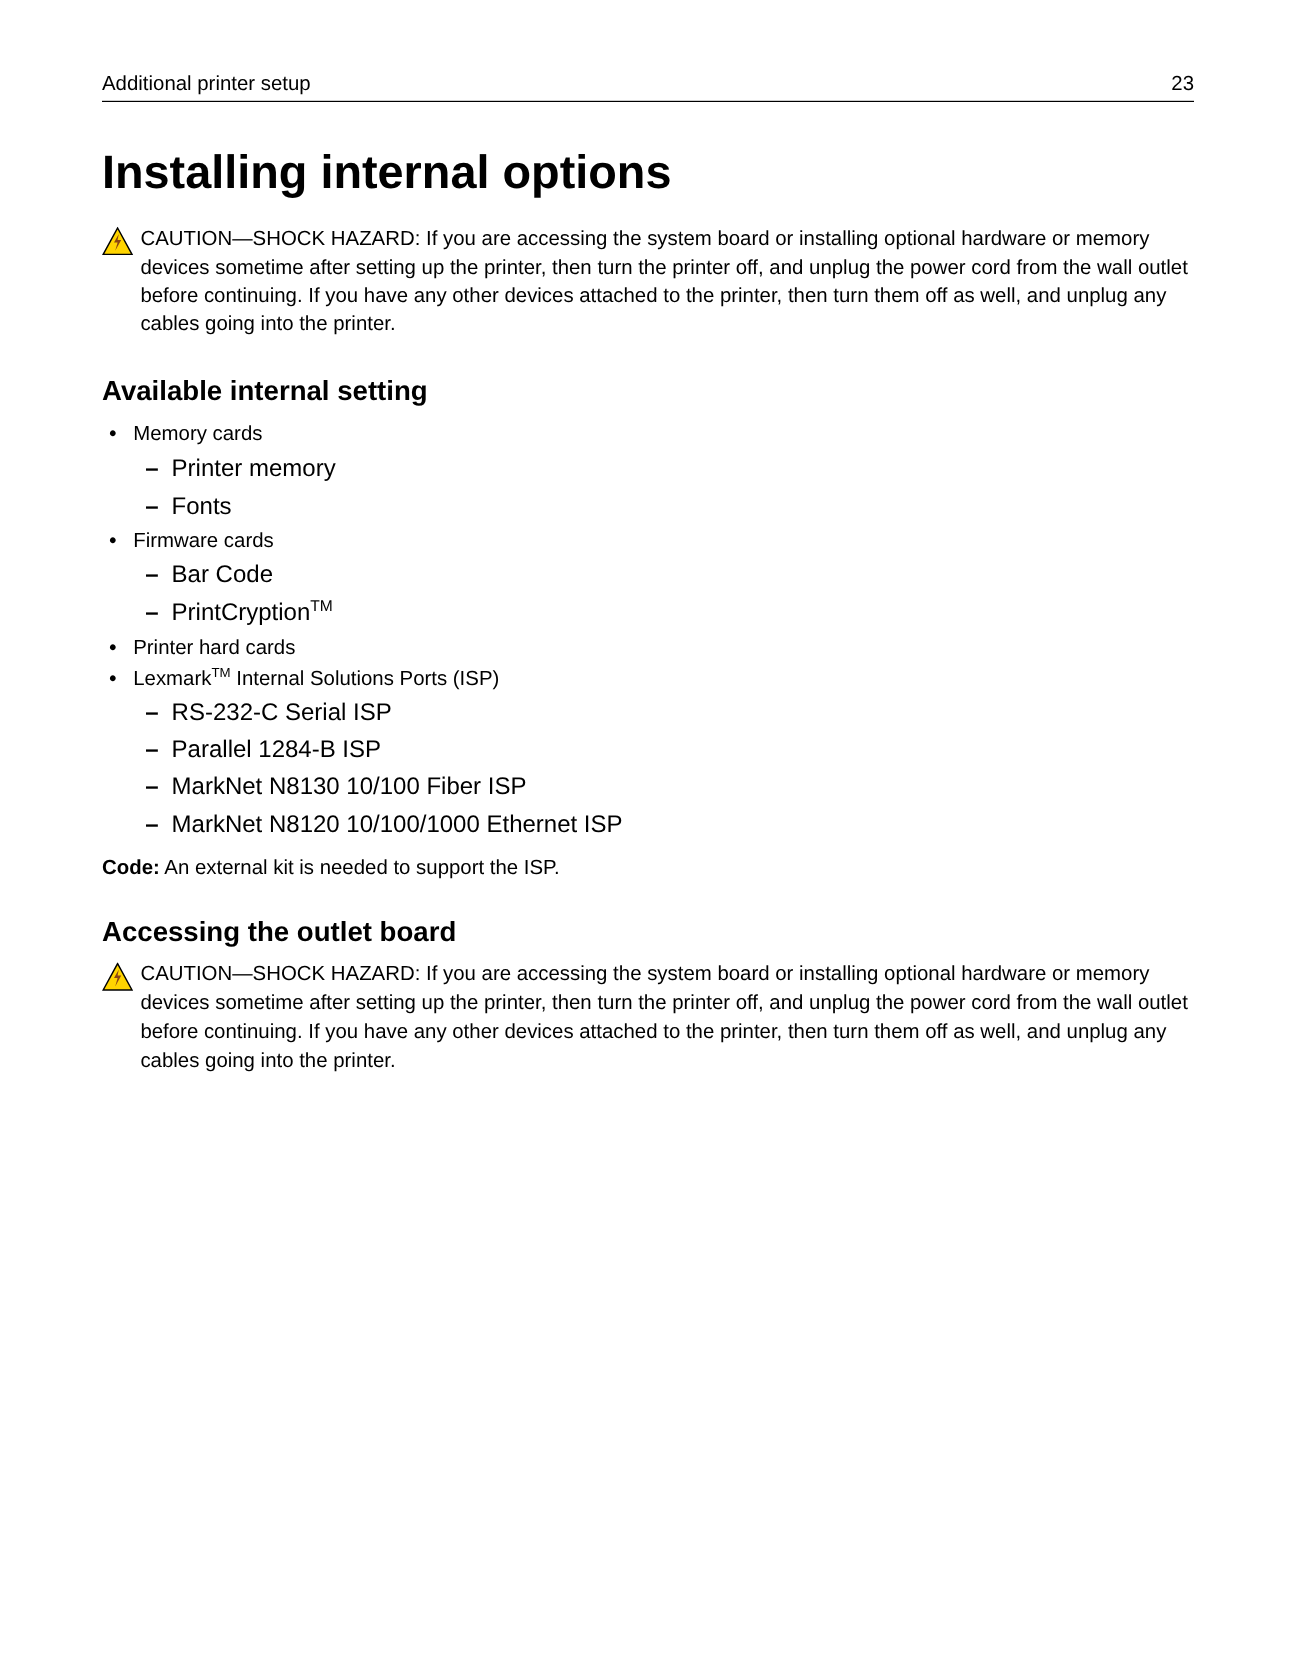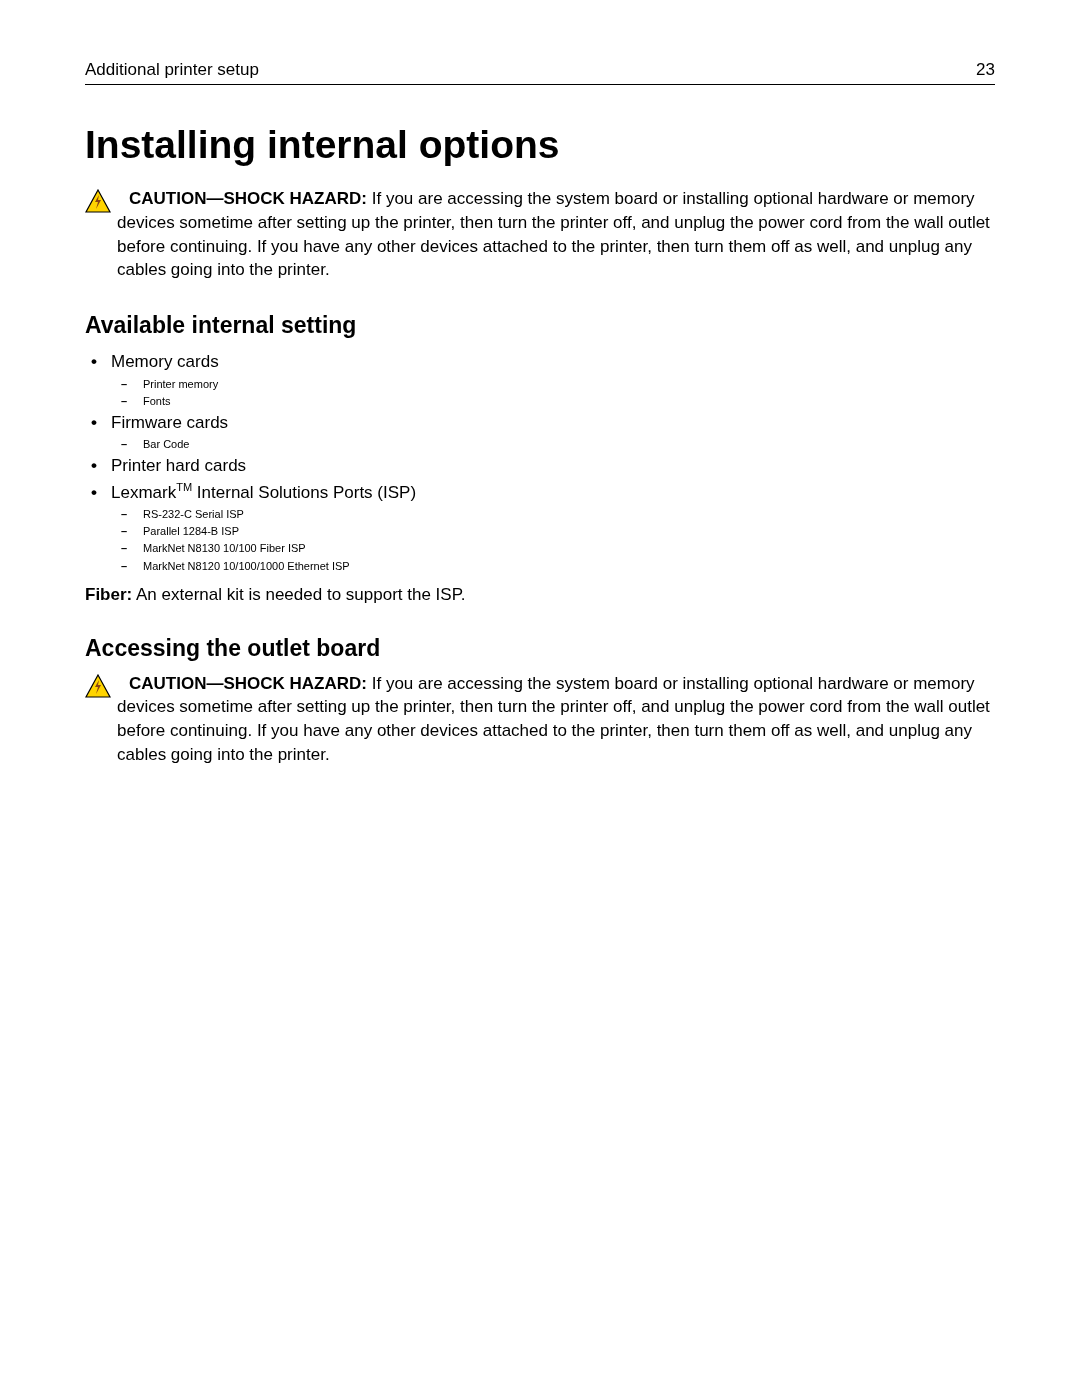--- a/index.html
+++ b/index.html
@@ -43,40 +43,39 @@
     }
     .caution-icon {
       flex-shrink: 0;
       margin-top: 2px;
     }
     .caution-text {
       font-size: 17px;
       line-height: 1.4;
     }
     .caution-label {
-      font-weight: 700;
-      margin-left: 12px;
+      font-weight: 400;
     }
     ul.bullet-list {
       list-style: none;
       padding-left: 26px;
       font-size: 17px;
       line-height: 1.55;
     }
     ul.bullet-list > li::before {
       content: "•";
       display: inline-block;
       width: 20px;
       margin-left: -20px;
       font-weight: bold;
     }
     ul.dash-list {
       list-style: none;
       padding-left: 32px;
-      font-size: 11px;
+      font-size: 20px;
       line-height: 1.55;
     }
     ul.dash-list > li::before {
       content: "–";
       display: inline-block;
       width: 22px;
       margin-left: -22px;
       font-weight: 700;
     }
     .note-line {
@@ -119,35 +118,36 @@
 <ul class="bullet-list">
   <li><span>Memory cards</span>
     <ul class="dash-list">
       <li>Printer memory</li>
       <li>Fonts</li>
     </ul>
   </li>
   <li><span>Firmware cards</span>
     <ul class="dash-list">
       <li>Bar Code</li>
+      <li><span>PrintCryption</span><sup>TM</sup></li>
     </ul>
   </li>
   <li>Printer hard cards</li>
   <li><span>Lexmark</span><sup>TM</sup><span> Internal Solutions Ports (ISP)</span>
     <ul class="dash-list">
       <li>RS‑232‑C Serial ISP</li>
       <li>Parallel 1284‑B ISP</li>
       <li>MarkNet N8130 10/100 Fiber ISP</li>
       <li>MarkNet N8120 10/100/1000 Ethernet ISP</li>
     </ul>
   </li>
 </ul>
 
 <p class="note-line">
-  <span class="note-label">Fiber:</span><span> An external kit is needed to support the ISP.</span>
+  <span class="note-label">Code:</span><span> An external kit is needed to support the ISP.</span>
 </p>
 
 <h2>Accessing the outlet board</h2>
 
 <div class="caution-block">
   <span class="caution-icon">
     <svg width="26" height="24" viewBox="0 0 26 24">
       <polygon points="13,1 25,23 1,23" fill="#FFD400" stroke="#000" stroke-width="1.2"></polygon>
       <path d="M14 6 L10 13 L13 13 L11 20 L16 11 L13 11 Z" fill="#8B4513"></path>
     </svg>

